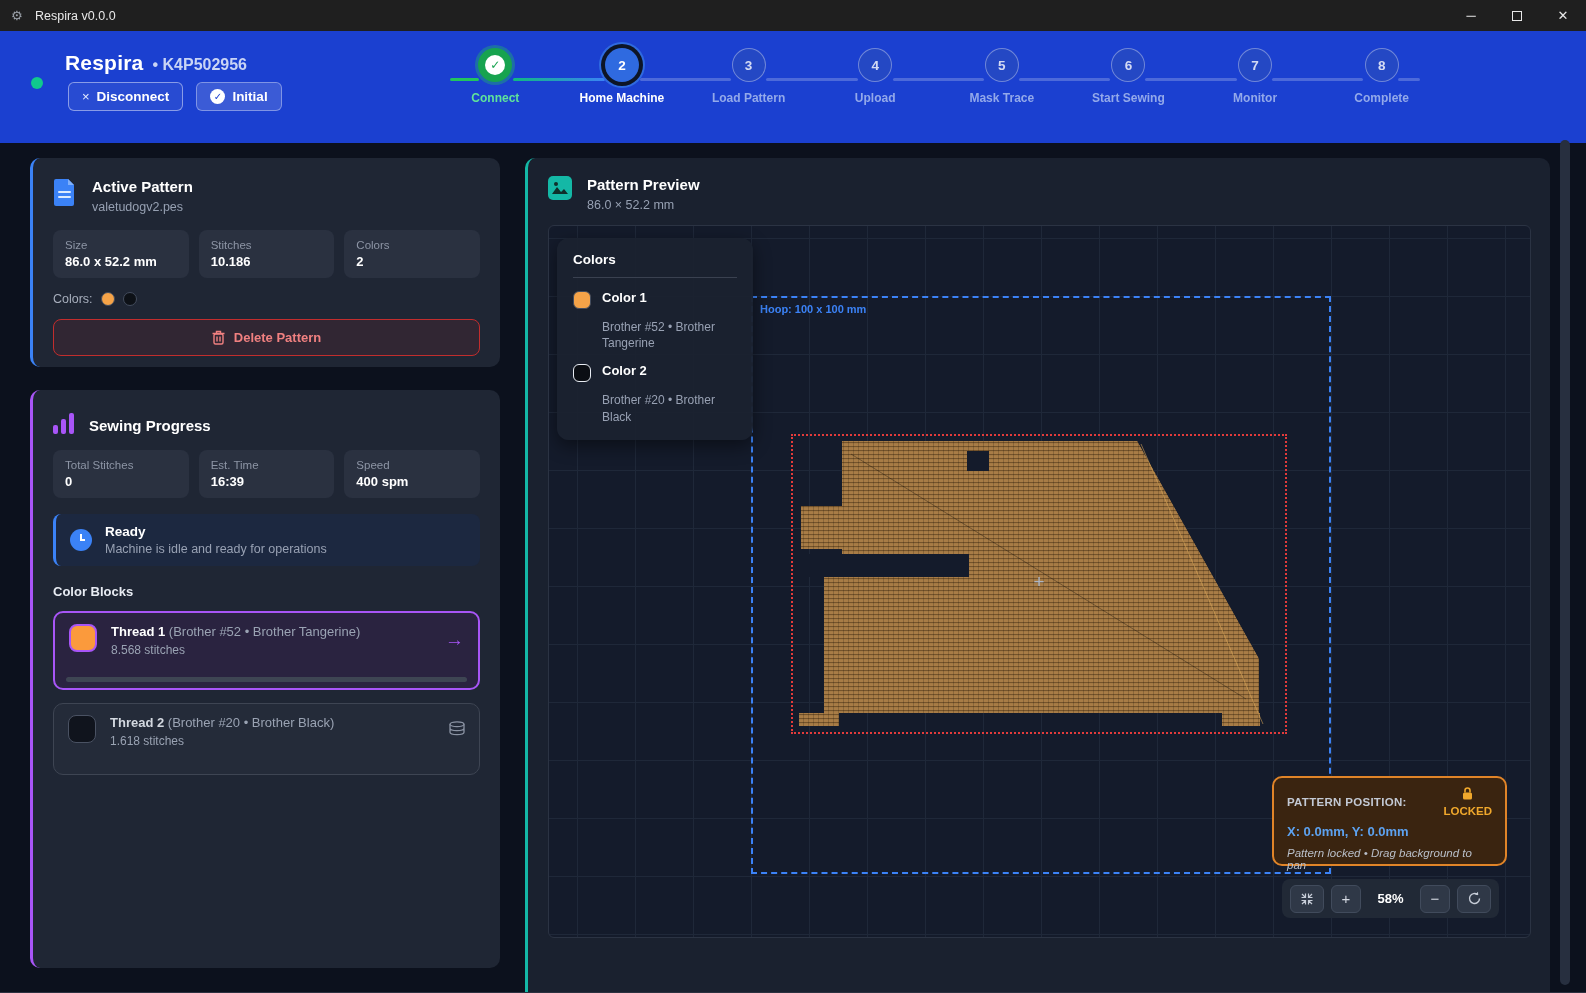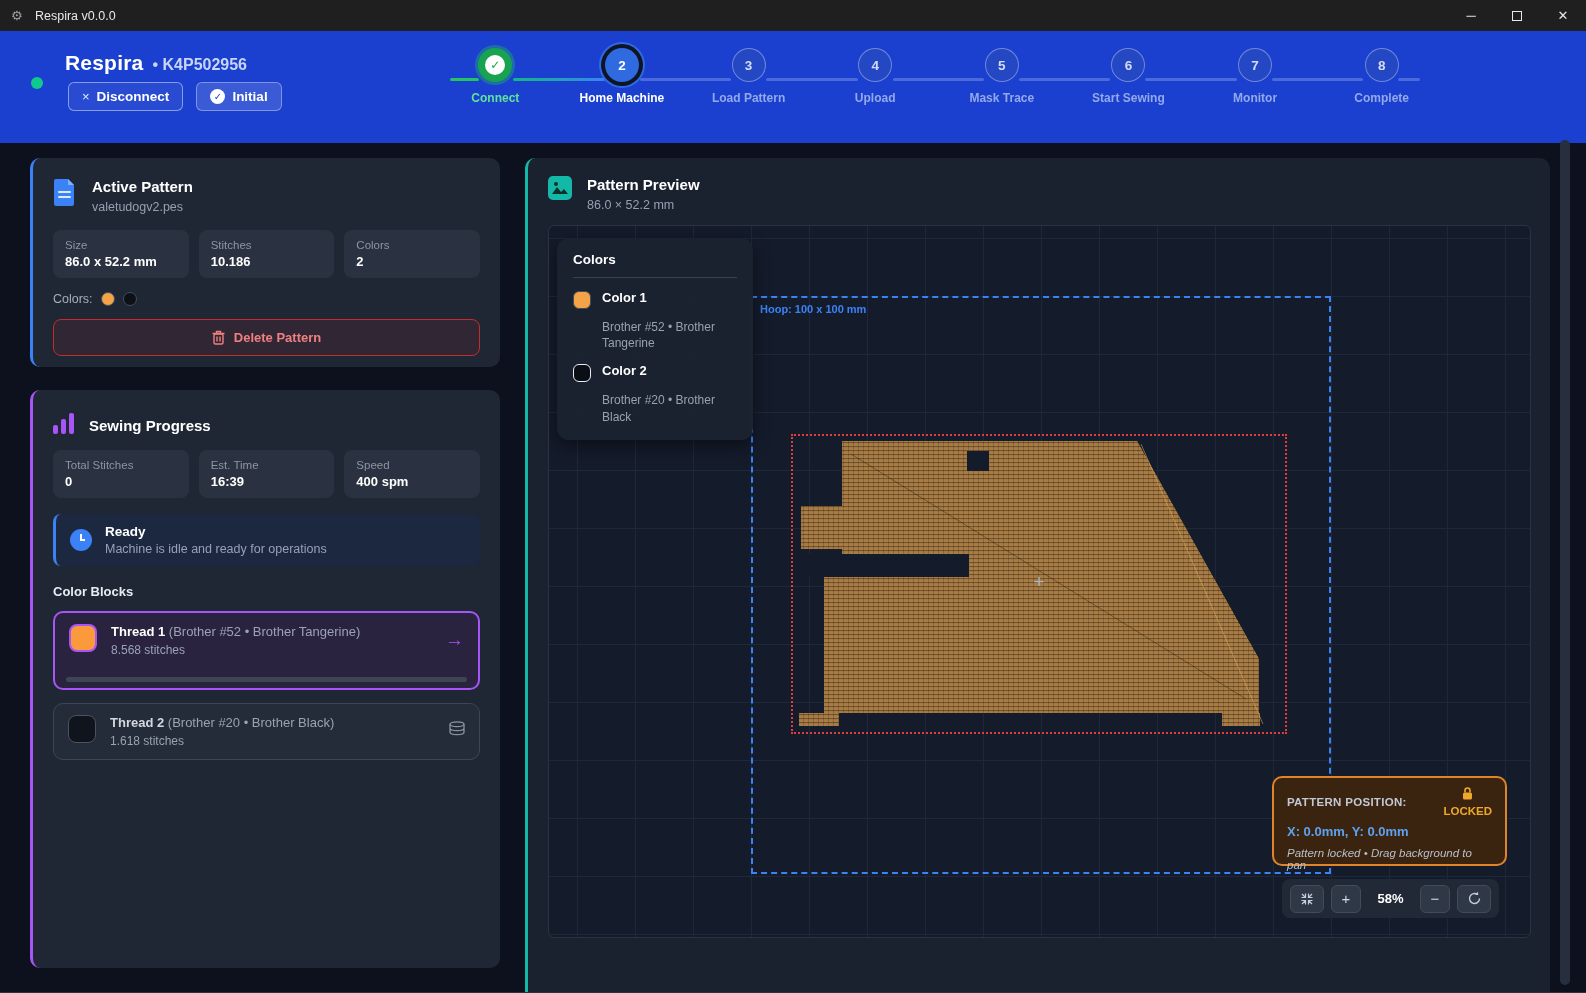--- a/index.html
+++ b/index.html
@@ -70,21 +70,21 @@
   .status-banner { margin-top:16px; background:#1c2840; border-left:3px solid #3b82f6; border-radius:8px;
     padding:10px 14px; display:flex; gap:13px; align-items:center; }
   .clock-icon { width:22px; height:22px; border-radius:50%; background:#3b82f6; position:relative; flex:none; }
   .clock-icon::before { content:""; position:absolute; left:10px; top:5px; width:2px; height:7px; background:#fff; }
   .clock-icon::after { content:""; position:absolute; left:10px; top:10px; width:5px; height:2px; background:#fff; }
   .banner-title { color:#fff; font-size:13.5px; font-weight:700; }
   .banner-sub { color:#98a1b3; font-size:12.5px; margin-top:3px; }
   .section-label { color:#e8ecf3; font-size:13px; font-weight:700; margin:18px 0 12px; }
   .thread { position:relative; border-radius:10px; padding:11px 14px 16px; display:flex; gap:14px; align-items:flex-start; cursor:pointer; }
   .thread.active { border:2px solid #a855f7; background:#2a2340; margin-bottom:13px; height:79px; }
-  .thread.idle { border:1px solid #3e4553; background:#242b39; height:57px; }
+  .thread.idle { border:1px solid #3e4553; background:#242b39; height:72px; }
   .thread-swatch { width:28px; height:28px; border-radius:8px; flex:none; }
   .thread.active .thread-swatch { border:2px solid #a855f7; }
   .thread.idle .thread-swatch { border:1.5px solid #4a5263; }
   .thread-name { font-size:13px; color:#fff; font-weight:700; }
   .thread-name .detail { color:#9aa3b3; font-weight:400; }
   .thread.idle .thread-name { color:#d3d8e0; }
   .thread-stitches { color:#9aa3b3; font-size:12px; margin-top:4px; }
   .thread-arrow { position:absolute; right:14px; top:16px; color:#a855f7; font-size:19px; font-weight:700; }
   .thread-track { position:absolute; left:11px; right:11px; bottom:6px; height:5px; border-radius:3px; background:#3e4553; }
   .db-icon { position:absolute; right:13px; top:17px; }

